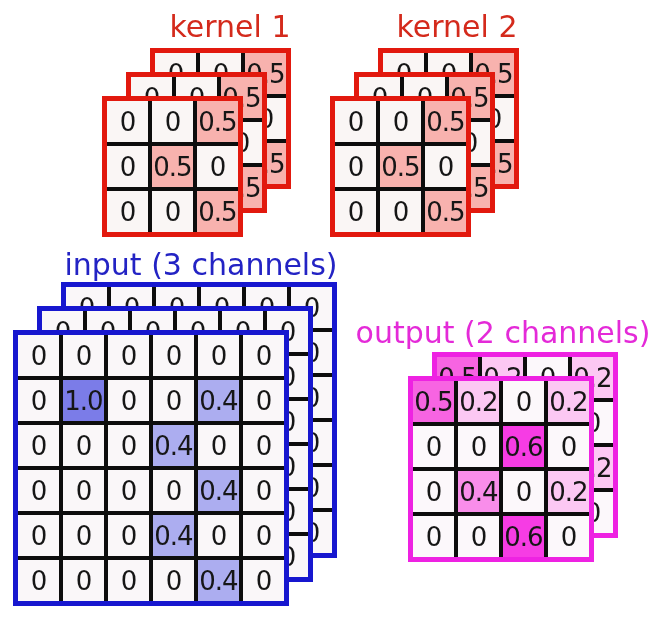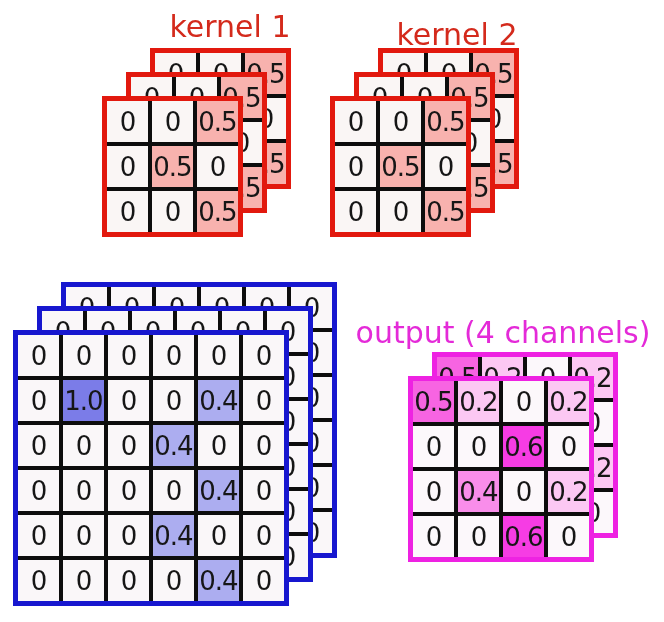--- a/index.html
+++ b/index.html
@@ -42,24 +42,25 @@
     white-space:nowrap;
   }
 </style>
 </head>
 <body>
 
 <div class="canvas">
 
   <div class="stack-title" style="left: 230px; top: 10px; color: rgb(212, 42, 28);">kernel 1</div>
 
-  <div class="stack-title" style="left: 457px; top: 18px; color: rgb(212, 42, 28);">kernel 2</div>
-
-
-  <div class="stack-title" style="left: 503px; top: 316px; color: rgb(228, 42, 216);">output (4 channels)</div>
+  <div class="stack-title" style="left: 457px; top: 10px; color: rgb(212, 42, 28);">kernel 2</div>
+
+  <div class="stack-title" style="left: 201px; top: 248px; color: rgb(35, 35, 196);">input (3 channels)</div>
+
+  <div class="stack-title" style="left: 503px; top: 316px; color: rgb(228, 42, 216);">output (2 channels)</div>
 
   <div class="stack" id="stack-kernel1" style="left:102px; top:48px;">
       <div class="grid-layer" style="left: 48px; top: 0px; border-color: rgb(226, 25, 14); grid-template-columns: repeat(3, 41px);">
         <div class="cell" style="background: rgb(250, 246, 245);">0</div>
         <div class="cell" style="background: rgb(250, 246, 245);">0</div>
         <div class="cell" style="background: rgb(248, 178, 174);">0.5</div>
         <div class="cell" style="background: rgb(250, 246, 245);">0</div>
         <div class="cell" style="background: rgb(248, 178, 174);">0.5</div>
         <div class="cell" style="background: rgb(250, 246, 245);">0</div>
         <div class="cell" style="background: rgb(250, 246, 245);">0</div>

